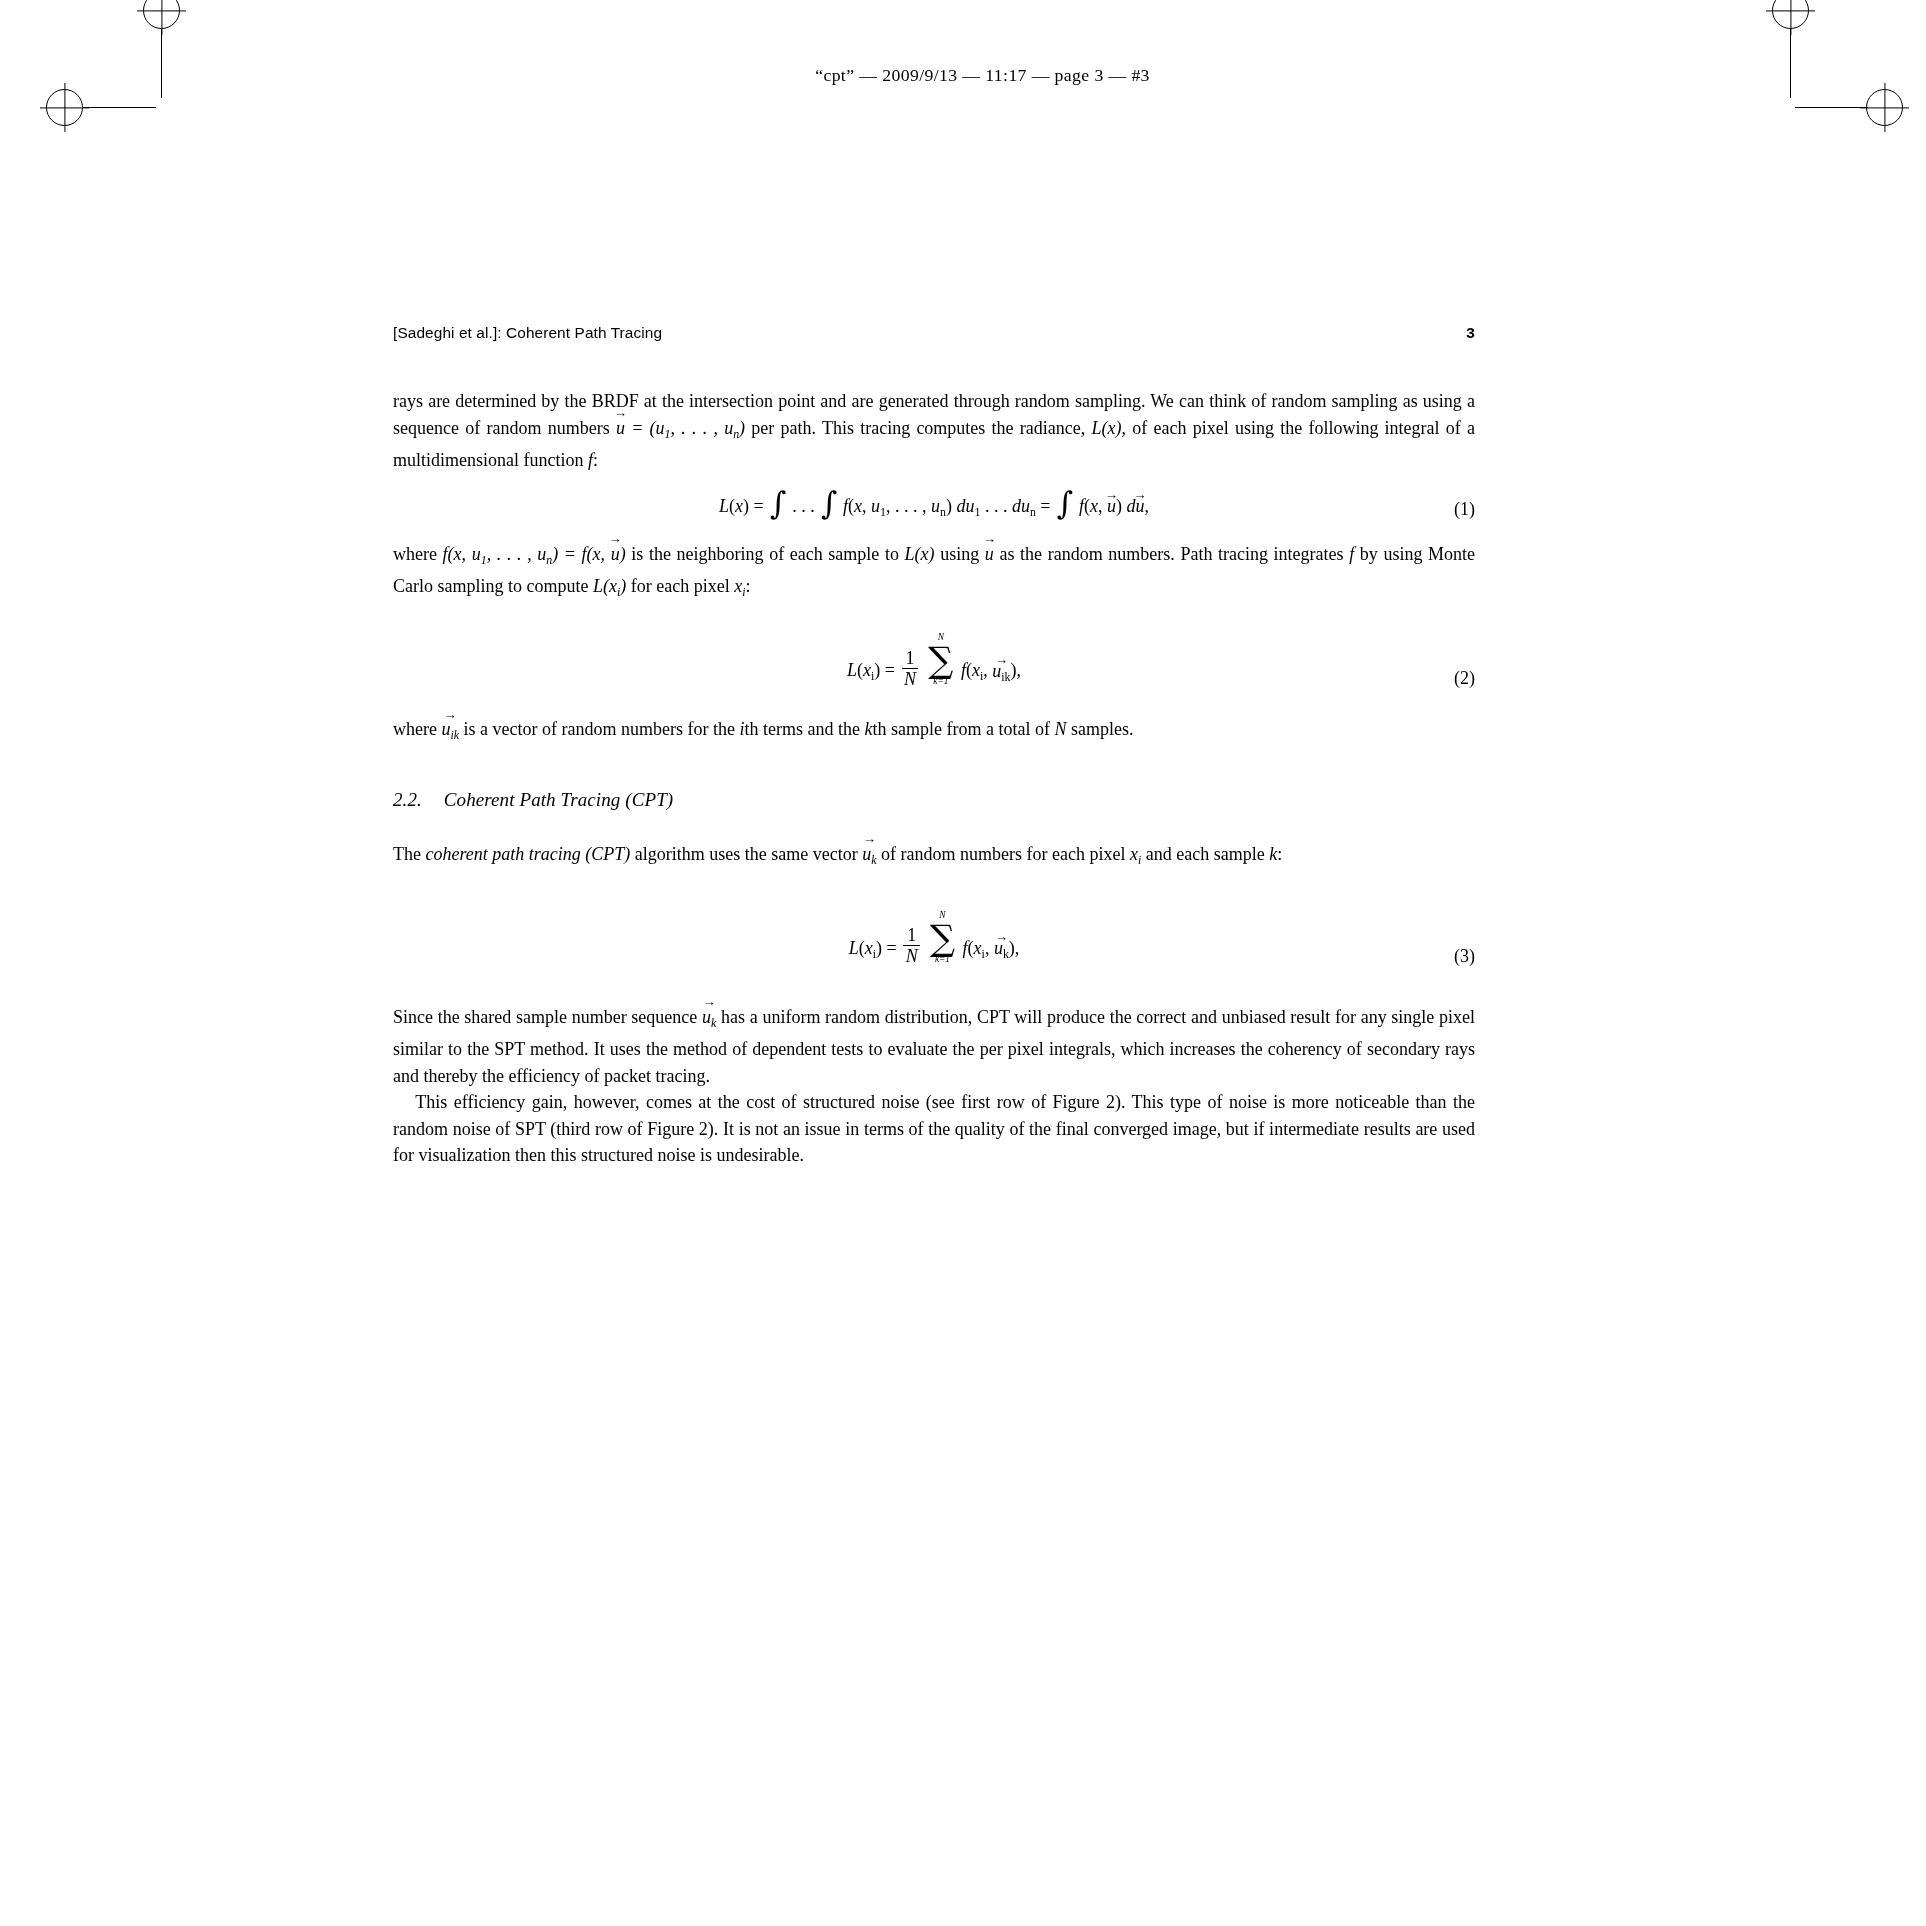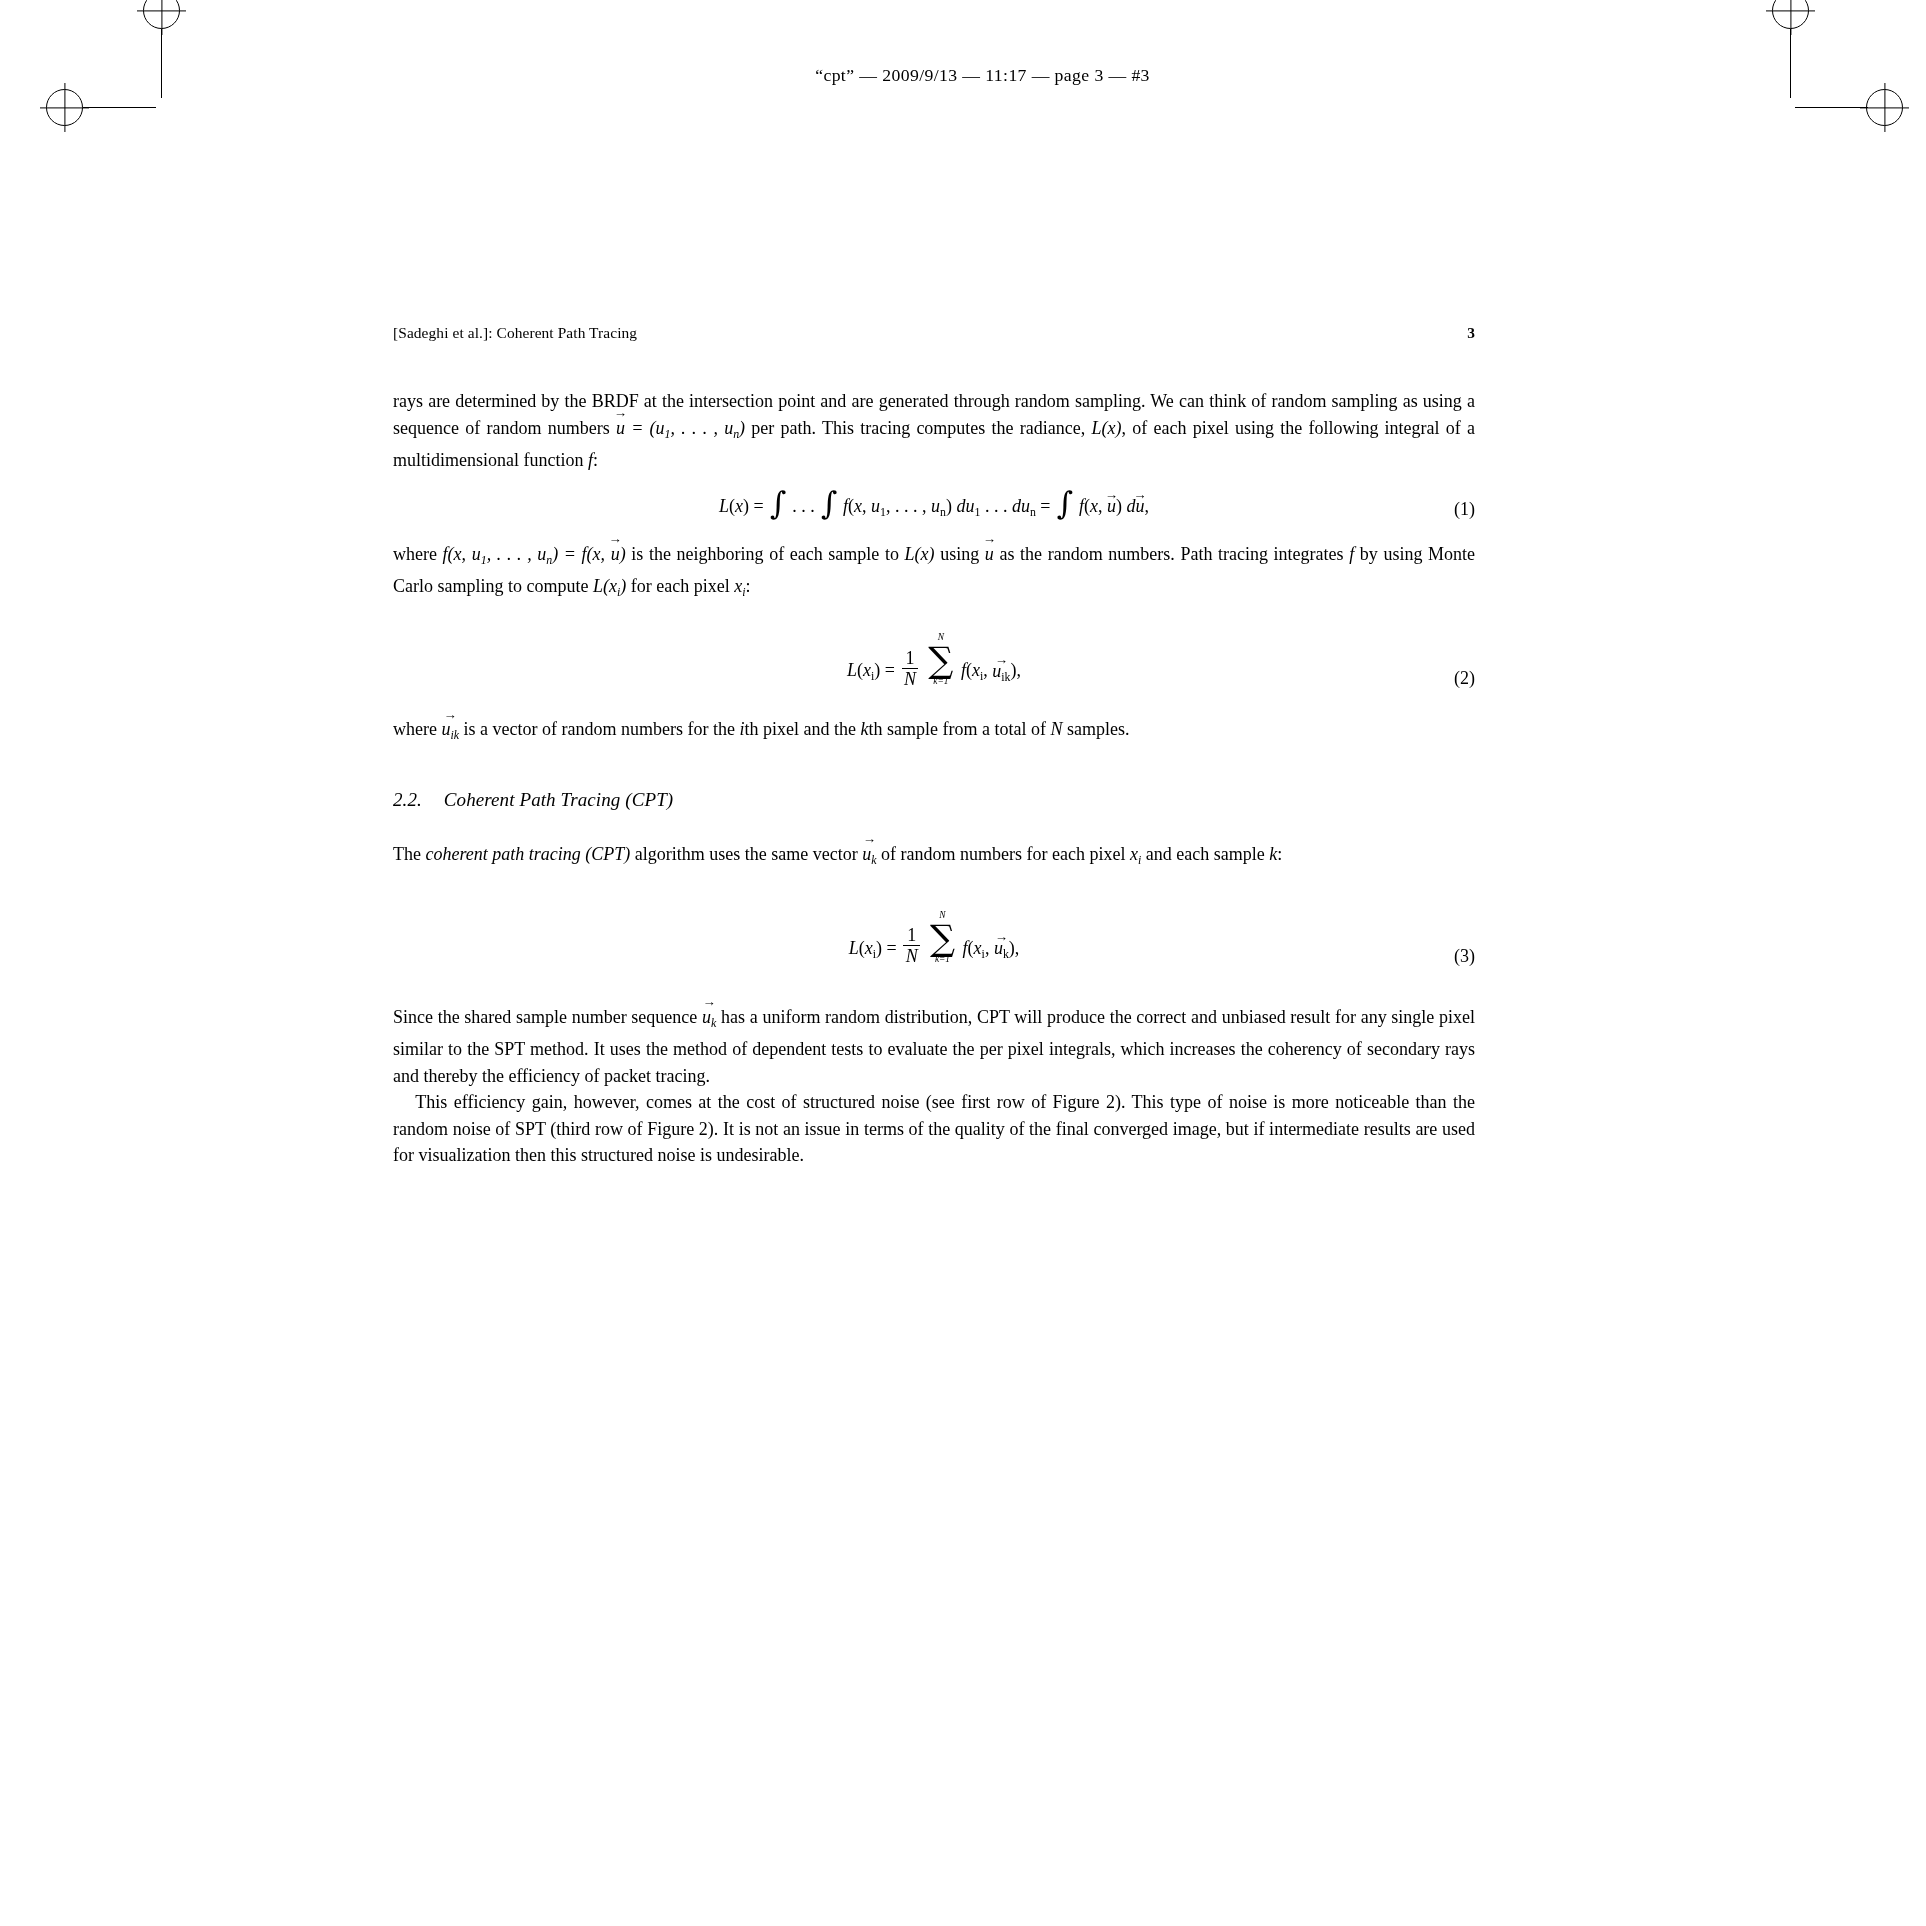--- a/index.html
+++ b/index.html
@@ -48,21 +48,21 @@
     position: absolute;
     left: 393px;
     top: 324px;
     width: 1082px;
   }
 
   .runhead {
     display: flex;
     justify-content: space-between;
     align-items: baseline;
-    font-family: Liberation Serif, serif;
+    font-family: Liberation Sans, sans-serif;
     font-size: 15.4px;
     letter-spacing: 0.1px;
     margin-bottom: 46px;
   }
   .runhead .rh-left { white-space: nowrap; }
   .runhead .rh-right { font-weight: 700; font-size: 15.4px; }
 
   .topline {
     position: absolute;
     top: 65px;
@@ -234,21 +234,21 @@
       </span>
       <span class="mi">f</span>(<span class="mi">x</span><span class="sub">i</span>, <span class="vecarrow"><span class="ar">→</span><span class="mi">u</span><span class="sub">ik</span></span>),
     </span>
     <span class="eqnum">(2)</span>
   </div>
 
   <p class="body">
     <span>where</span>
     <span class="mi"><span class="vecarrow"><span class="ar">→</span>u<span class="sub">ik</span></span></span>
     <span>is a vector of random numbers for the</span>
-    <span class="mi">i</span><span>th pixel and the</span>
+    <span class="mi">i</span><span>th terms and the</span>
     <span class="mi">k</span><span>th sample from a total of</span>
     <span class="mi">N</span>
     <span>samples.</span>
   </p>
 
 
   <h2 class="section">
     <span class="secnum">2.2.</span>
     <span>Coherent Path Tracing (CPT)</span>
   </h2>

